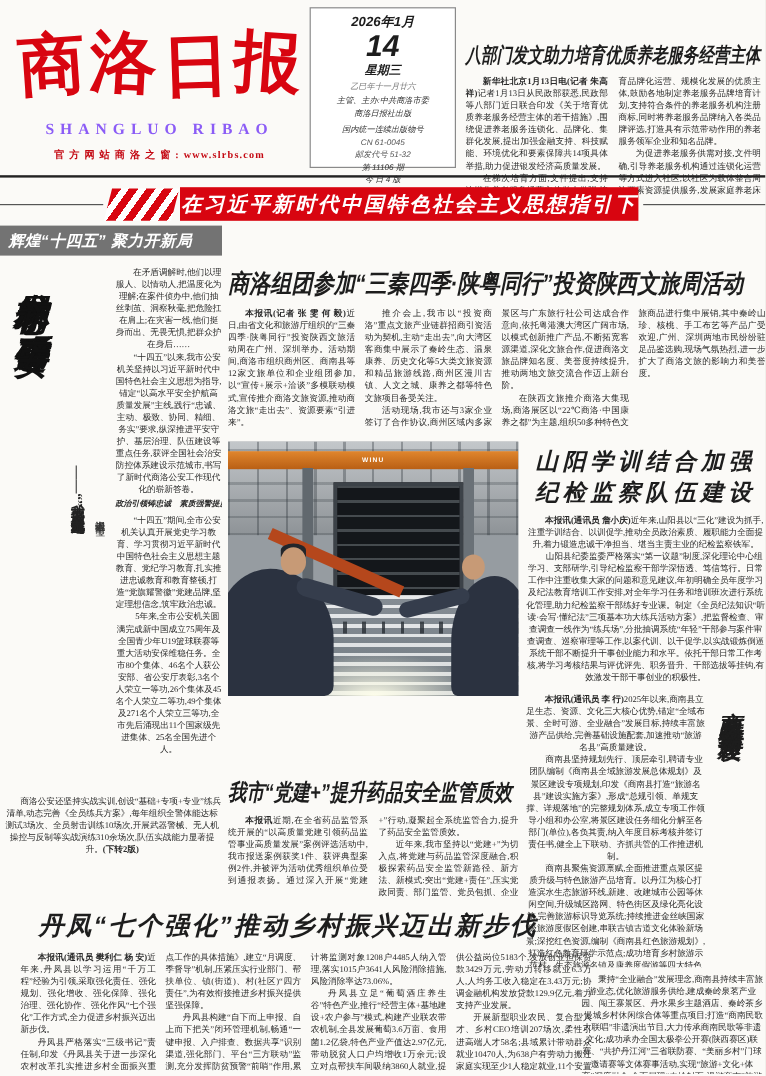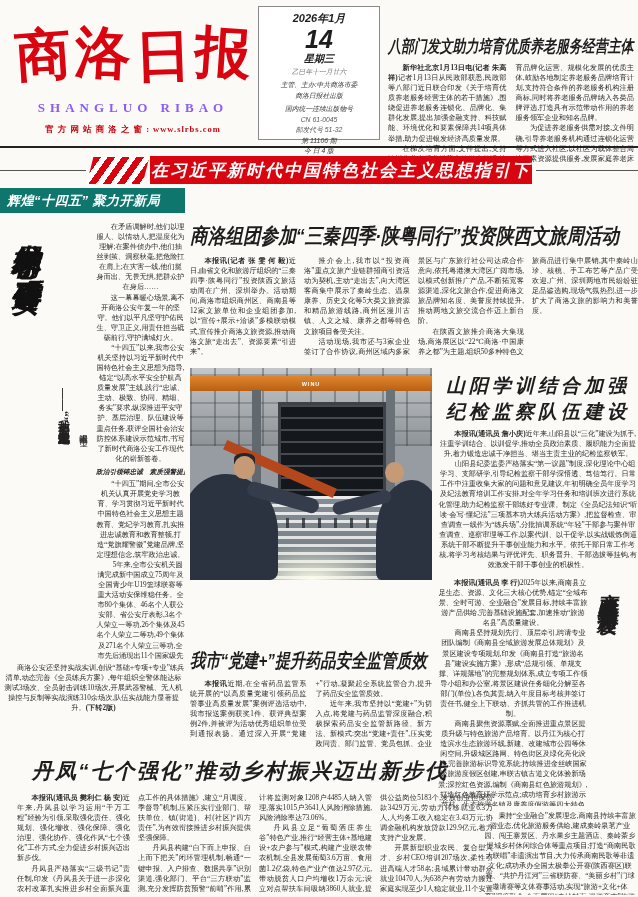--- a/index.html
+++ b/index.html
@@ -44,21 +44,21 @@
   
   .banner-lineL{left:0;top:170px;width:86px;height:1px;background:#555;}
   .banner-lineR{left:536px;top:170px;width:102px;height:1px;background:#555;}
   .banner-stripes{left:90px;top:157px;width:56px;height:27px;
       background:repeating-linear-gradient(115deg,#d80510 0 7px,#fff 7px 13px);
       transform:skewX(-14deg);}
   .banner-box{left:150px;top:156px;width:382px;height:28px;background:#d80510;color:#fff;
       display:flex;align-items:center;justify-content:center;font-weight:900;font-size:17px;
       letter-spacing:2px;}
 
-  .badge{left:0;top:188px;width:185px;height:25px;background:#0f766e;color:#fff;
+  .badge{left:0;top:188px;width:185px;height:25px;background:#737373;color:#fff;
       display:flex;align-items:center;font-weight:900;font-size:13px;padding-left:7px;
       box-sizing:border-box;letter-spacing:.5px;}
 
   
   .v{writing-mode:vertical-rl;}
   .lf-head{left:6px;top:221px;height:440px;font-size:28px;font-weight:900;letter-spacing:1px;color:#111;}
   .lf-kicker{left:56px;top:388px;height:272px;font-size:11.5px;font-weight:bold;color:#222;}
   .lf-byline{left:78px;top:428px;height:80px;font-size:8.5px;color:#333;}
   .lf-body{left:96px;top:222px;width:89px;height:437px;}
   .lf-sub{font-size:6.7px;font-weight:900;white-space:nowrap;overflow:hidden;margin:3px 0;}
@@ -176,21 +176,20 @@
   <div class="abs banner-stripes"></div>
   <div class="abs banner-box hei">在习近平新时代中国特色社会主义思想指引下</div>
   <div class="abs banner-lineR"></div>
 
   <div class="abs badge hei">辉煌“十四五”  聚力开新局</div>
   <div class="abs v lf-head hei">护航发展守初心　砥砺奋进铸平安</div>
   <div class="abs v lf-kicker">——我市“十四五”成就主题报道之二十九</div>
   <div class="abs v lf-byline">本报记者 南 玺</div>
   <div class="abs lf-body small clip">
     <p class="para">在矛盾调解时,他们以理服人、以情动人,把温度化为理解;在案件侦办中,他们抽丝剥茧、洞察秋毫,把危险扛在肩上;在灾害一线,他们挺身而出、无畏无惧,把群众护在身后……</p>
-    <p class="para">这一幕幕暖心场景,离不开商洛公安年复一年的坚守。他们以平凡坚守护佑民生、守卫正义,用责任担当砥砺前行,守护满城灯火。</p>
     <p class="para">“十四五”以来,我市公安机关坚持以习近平新时代中国特色社会主义思想为指导,锚定“以高水平安全护航高质量发展”主线,践行“忠诚、主动、极致、协同、精细、务实”要求,纵深推进平安守护、基层治理、队伍建设等重点任务,获评全国社会治安防控体系建设示范城市,书写了新时代商洛公安工作现代化的崭新答卷。</p>
     <div class="lf-sub hei">政治引领铸忠诚　素质强警提质效</div>
     <p class="para">“十四五”期间,全市公安机关认真开展党史学习教育、学习贯彻习近平新时代中国特色社会主义思想主题教育、党纪学习教育,扎实推进忠诚教育和教育整顿,打造“党旗耀警徽”党建品牌,坚定理想信念,筑牢政治忠诚。</p>
     <p class="para">5年来,全市公安机关圆满完成新中国成立75周年及全国青少年U19篮球联赛等重大活动安保维稳任务。全市80个集体、46名个人获公安部、省公安厅表彰,3名个人荣立一等功,26个集体及45名个人荣立二等功,49个集体及271名个人荣立三等功,全市先后涌现出11个国家级先进集体、25名全国先进个人。</p>
   </div>
   <div class="abs lf-cont small clip">
     <p class="para"><span>商洛公安还坚持实战实训,创设“基础+专项+专业”练兵清单,动态完善《全员练兵方案》,每年组织全警体能达标测试3场次、全员射击训练10场次,开展武器警械、无人机操控与反制等实战演练310余场次,队伍实战能力显著提升。</span><b class="jump">(下转2版)</b></p>
   </div>
 
   <div class="abs main-head hei clip">

